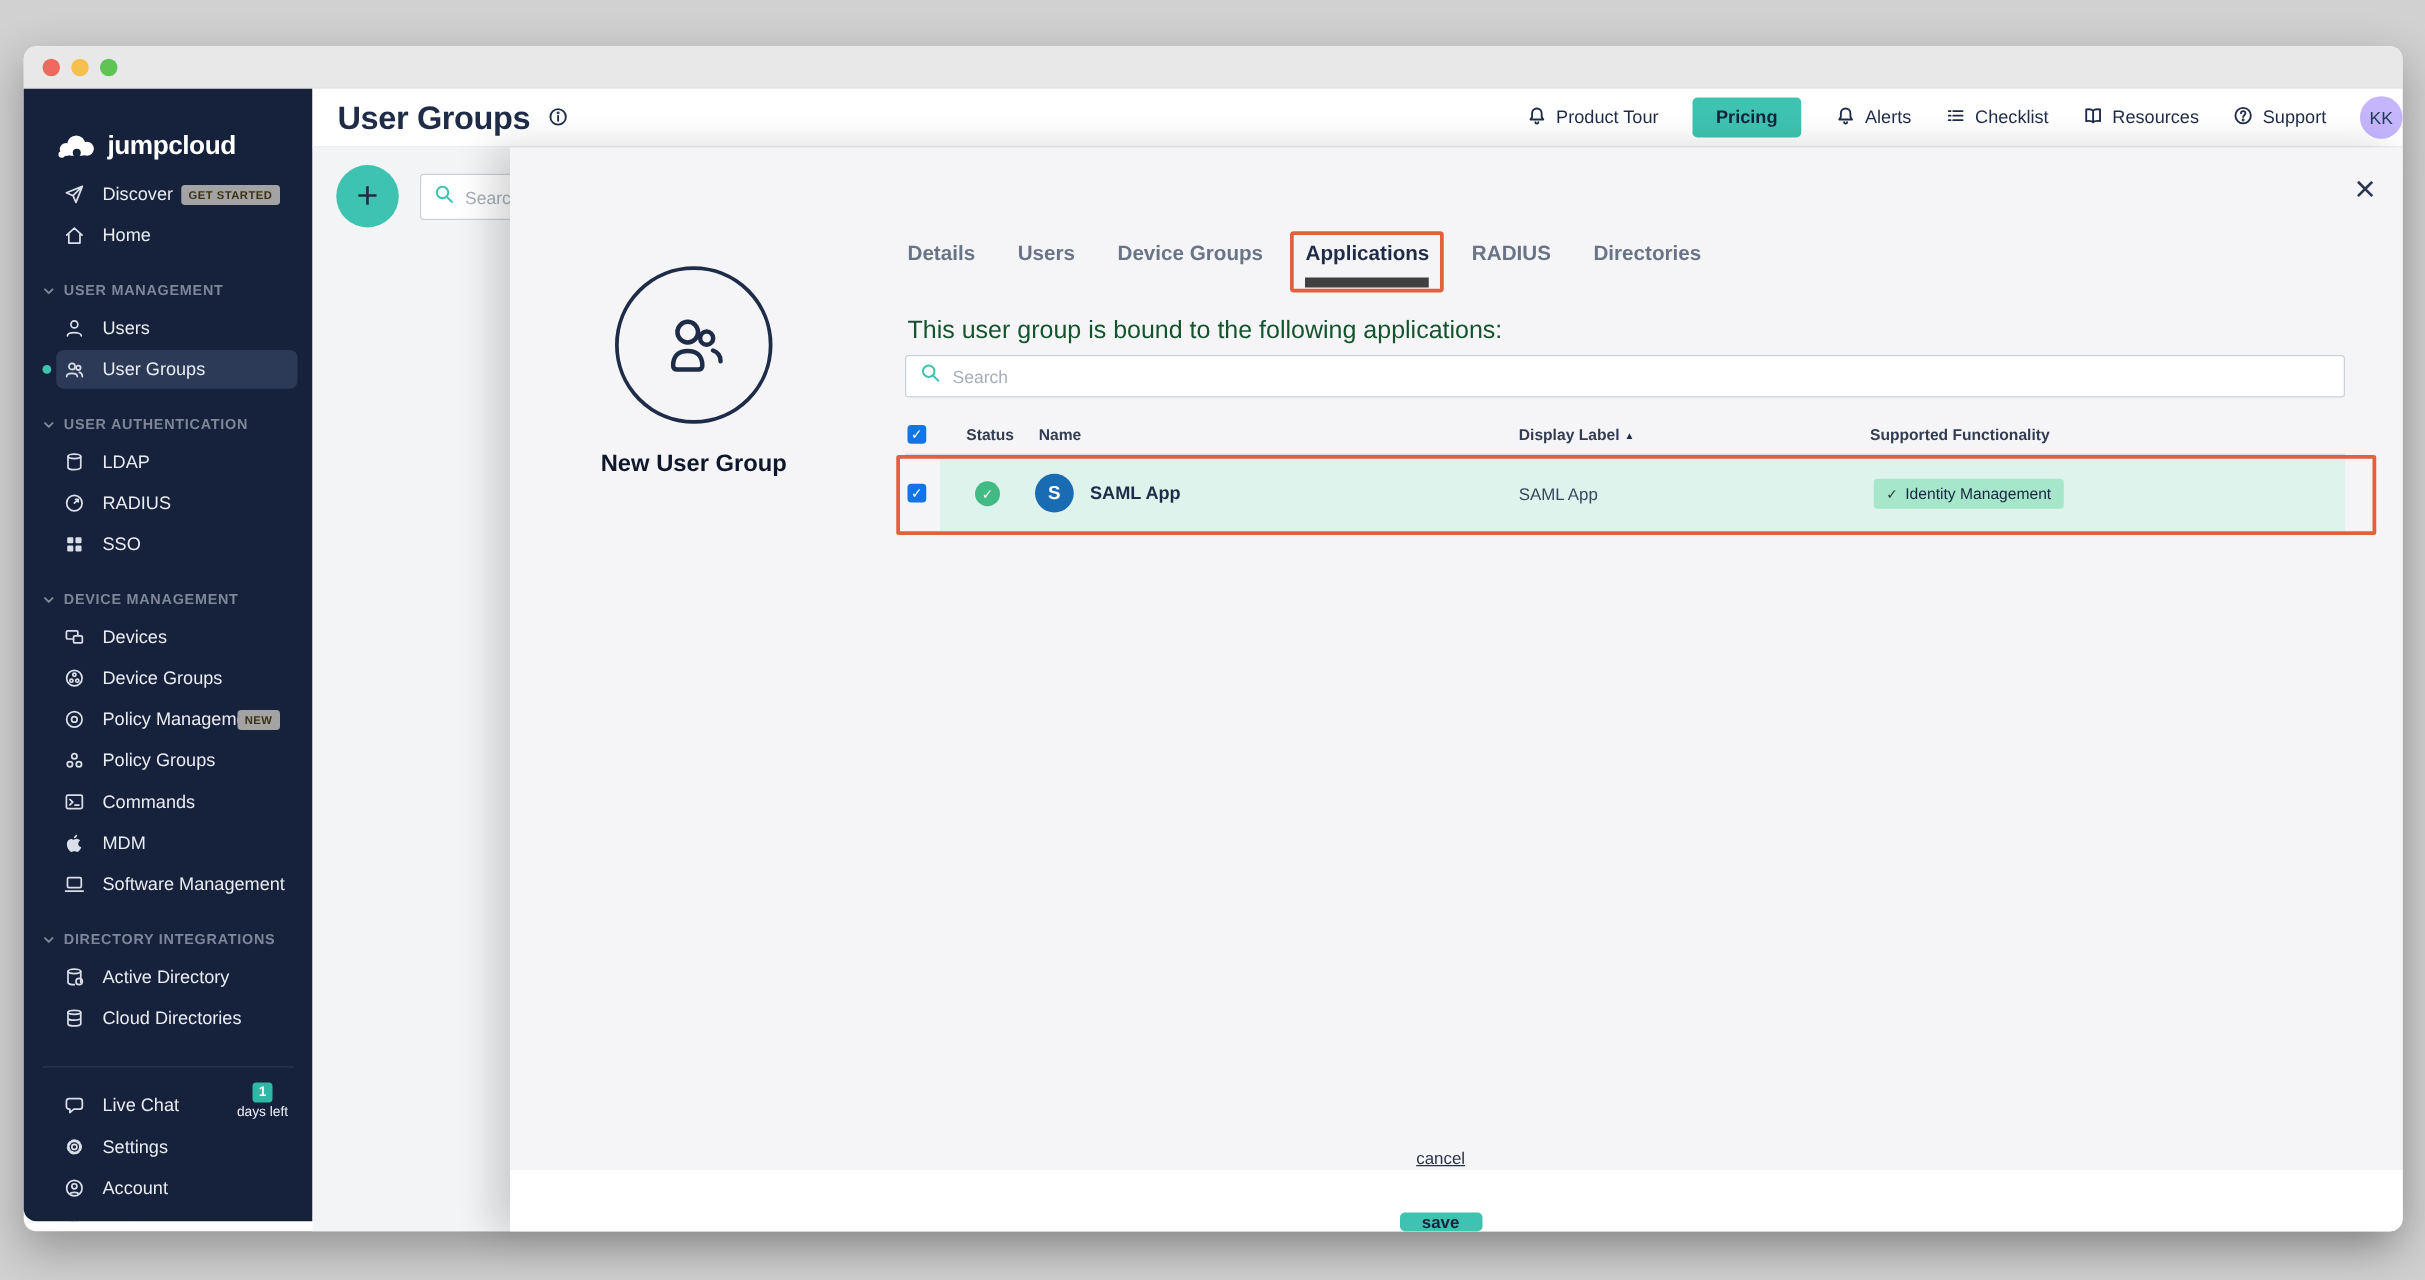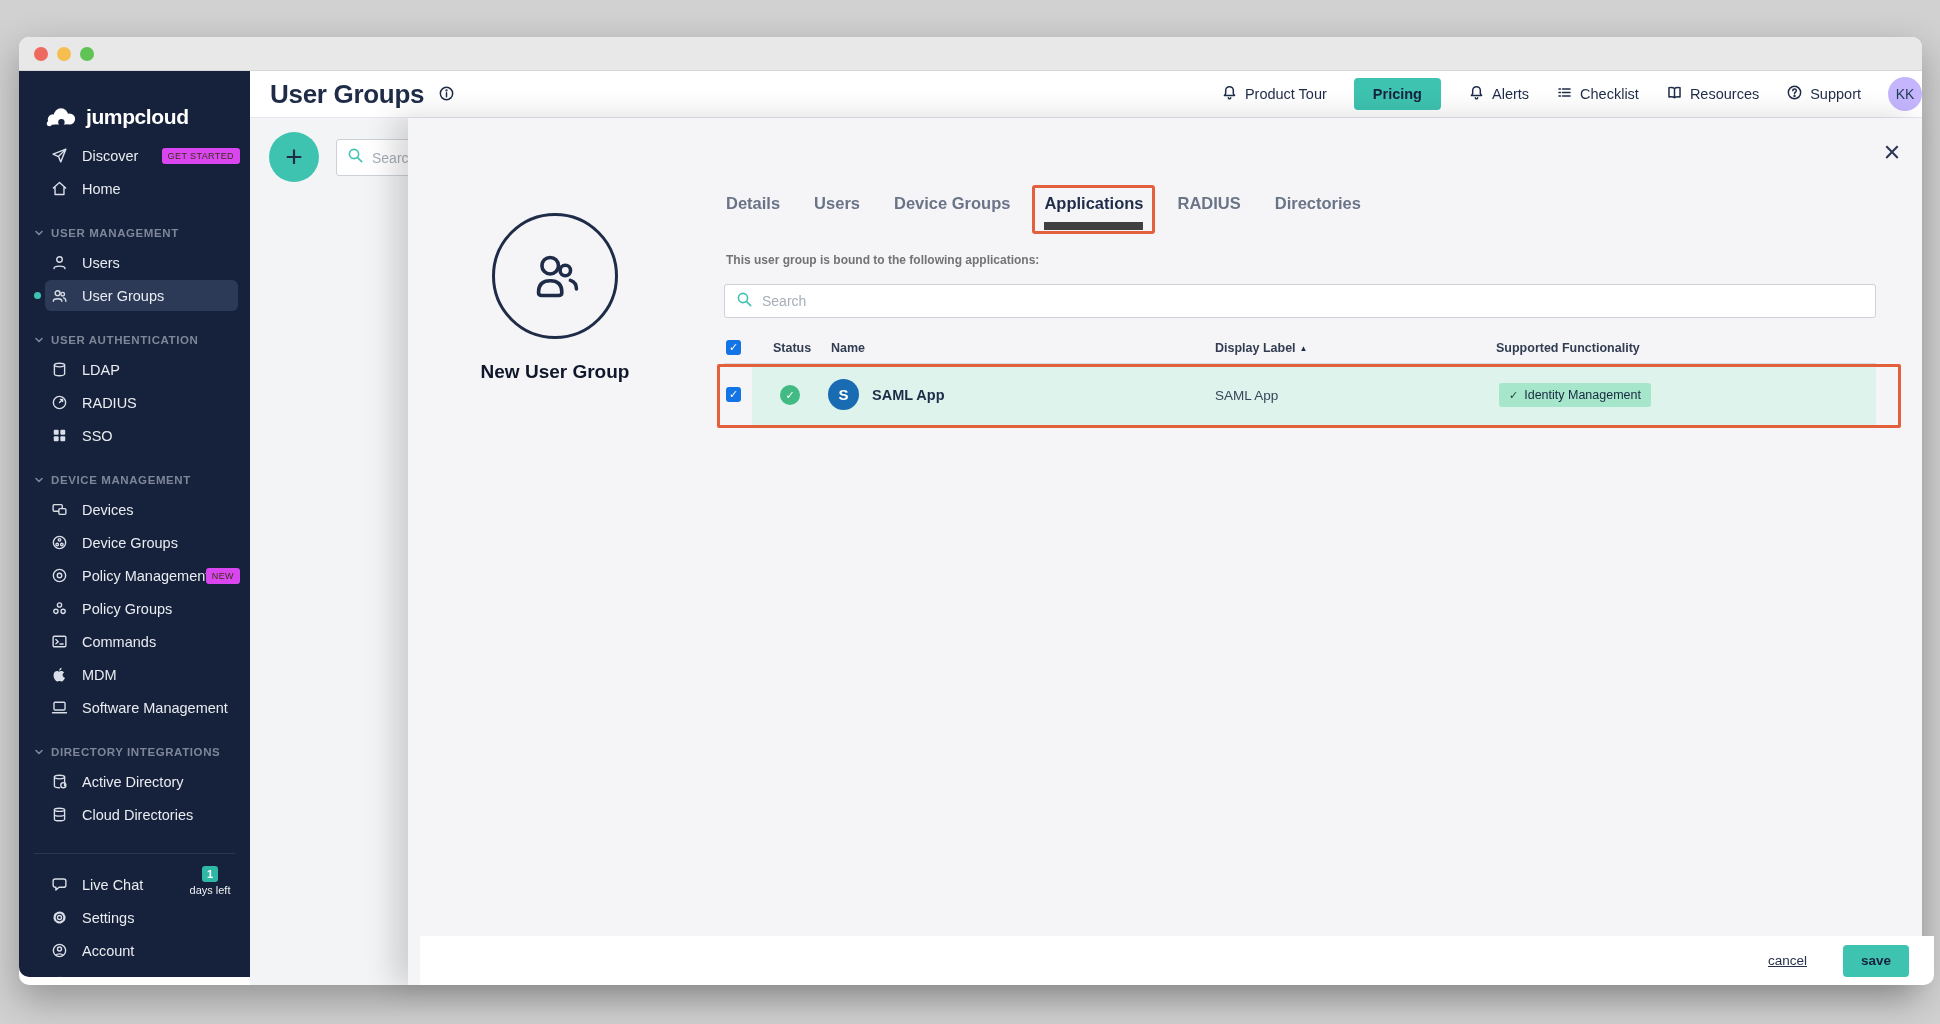--- a/index.html
+++ b/index.html
@@ -25,21 +25,21 @@
     color:#e9ecf1; font-size:14.5px; cursor:pointer; }
   .nav-item .lbl { position:relative; z-index:2;text-align:center; }
   .nav-item .icn { position:relative; z-index:2; width:17px; height:17px; display:flex; align-items:center; justify-content:center; }
   .icn svg { width:17px; height:17px; stroke:#d9dee8; fill:none; stroke-width:1.3; stroke-linecap:round; stroke-linejoin:round; }
   .nav-item.active::before { content:""; position:absolute; left:26px; right:12px; top:1px; bottom:1px;
     background:#2c3a58; border-radius:6px; z-index:1; }
   .active-dot { position:absolute; left:15px; top:13px; width:7px; height:7px; border-radius:50%; background:#3ec3b0; z-index:2; }
   .sec-title { margin-top:15px; height:26px; display:flex; align-items:center; padding-left:15px; gap:7px;
     color:#7e8799; font-size:11.5px; font-weight:bold; letter-spacing:.6px; }
   .sec-title svg { width:10px; height:10px; stroke:#7e8799; fill:none; stroke-width:1.6; stroke-linecap:round; stroke-linejoin:round; }
-  .badge-tan { position:absolute; right:10px; background:#d946ef; color:#3b3115; font-size:9px; font-weight:normal;
+  .badge-tan { position:absolute; right:26px; background:#a3a3a3; color:#3b3115; font-size:9px; font-weight:bold;
     letter-spacing:.4px; padding:3px 6px; border-radius:3px; z-index:2; }
   .sb-divider { margin:22px 15px 14px 15px; border-top:1px solid #2b3752; }
   .nav-item.muted { color:#6a7488; }
   .nav-item.muted .icn svg { stroke:#6a7488; }
   .trial { position:absolute; right:12px; top:-3px; width:56px; text-align:center; z-index:2; }
   .trial-count { display:inline-block; background:#2fb8a6; color:#ffffff; font-size:11px; font-weight:bold;
     padding:2px 5px; border-radius:3px; }
   .trial-caption { display:block; color:#eef1f5; font-size:11px; margin-top:2px; }
 
   
@@ -76,21 +76,21 @@
   .group-circle svg { width:66px; height:66px; stroke:#1f2c48; fill:none; stroke-width:2.6; stroke-linecap:round; stroke-linejoin:round; }
   .group-name { position:absolute; left:17px; top:243px; width:260px; text-align:center; font-size:19px;
     font-weight:bold; color:#0f172a; }
 
   .tabs { position:absolute; left:318px; top:76px; display:flex; gap:34px; }
   .tab { position:relative; font-size:16.5px; font-weight:600; color:#6a7487; padding-bottom:9px; cursor:pointer; }
   .tab.active { color:#1f2c48; border-bottom:8px solid #404040; }
   .tab-annotation { position:absolute; left:-12px; right:-12px; top:-9px; bottom:-12px;
     border:3px solid #e2603b; border-radius:3px; pointer-events:none; }
 
-  .panel-desc { position:absolute; left:318px; top:135px; font-size:12px; font-weight:bold; color:#737373; }
+  .panel-desc { position:absolute; left:318px; top:135px; font-size:20px; font-weight:normal; color:#14532d; }
 
   .panel-search { position:absolute; left:316px; top:166px; width:1152px; height:34px; background:#ffffff;
     border:1px solid #ccd1d8; border-radius:3px; display:flex; align-items:center; padding-left:11px; gap:9px; }
   .panel-search input { border:none; outline:none; flex:1; font-size:14px; color:#333; background:transparent; font-family:"Liberation Sans",sans-serif; }
   .panel-search input::placeholder { color:#a7aeb9; }
 
   .table { position:absolute; left:316px; top:216px; width:1152px; }
   .thead { position:relative; height:30px; border-bottom:1px solid #d8dce1; }
   .th { position:absolute; top:7px; font-size:12.5px; font-weight:600; color:#323d52; }
   .checkbox { width:15px; height:15px; background:#1374e6; border-radius:3px; color:#ffffff; font-size:11px;
@@ -108,22 +108,22 @@
     background:#1a6cb2; color:#ffffff; font-size:15px; font-weight:bold; display:flex; align-items:center; justify-content:center; }
   .cell-name { position:absolute; left:148px; top:23px; font-size:14.5px; font-weight:bold; color:#1f2c48; }
   .cell-display { position:absolute; left:491px; top:24px; font-size:13.5px; color:#3a455b; }
   .func-badge { position:absolute; left:775px; top:19px; height:24px; background:#a6e7cb; border-radius:3px;
     display:flex; align-items:center; padding:0 10px; gap:6px; font-size:12.5px; color:#172740; }
   .func-badge .chk { font-size:11px; color:#23402f; }
 
   .row-annotation { position:absolute; left:309px; top:246px; width:1184px; height:64px;
     border:3px solid #e2603b; border-radius:2px; pointer-events:none; }
 
-  .panel-footer { position:absolute; left:12px; bottom:0; width:100%; height:49px; background:#ffffff;
-    border-radius:0 0 10px 0; display:flex; align-items:center; justify-content:flex-end; gap:36px; padding-right:25px; }
+  .panel-footer { position:absolute; left:0; bottom:0; width:100%; height:49px; background:#ffffff;
+    border-radius:0 0 10px 0; display:flex; align-items:center; justify-content:flex-end; gap:36px; padding-right:25px;flex-direction:column; }
   .cancel-link { font-size:13.5px; color:#27324a; text-decoration:underline; cursor:pointer; }
   .save-btn { width:66px; height:32px; background:#3ec3b0; border:none; border-radius:4px; color:#15233f;
     font-size:13.5px; font-weight:600; cursor:pointer; }
 </style>
 </head>
 <body>
 
 <div class="window">
 
   <div class="titlebar">

